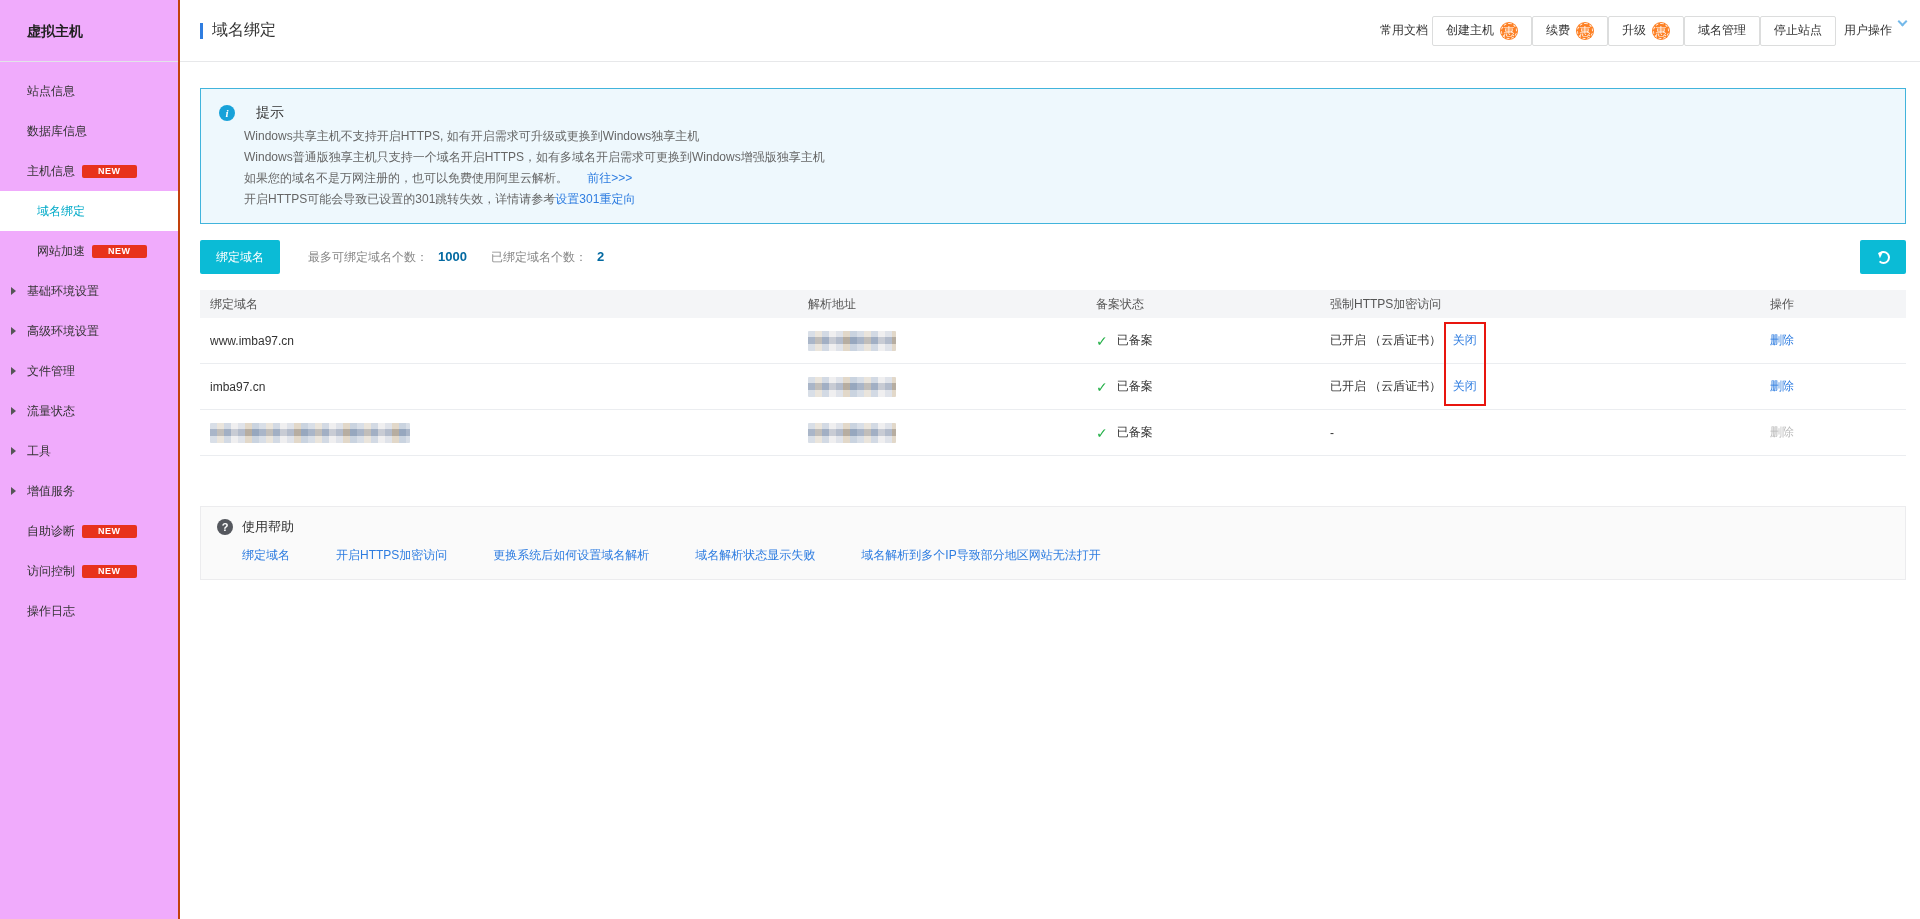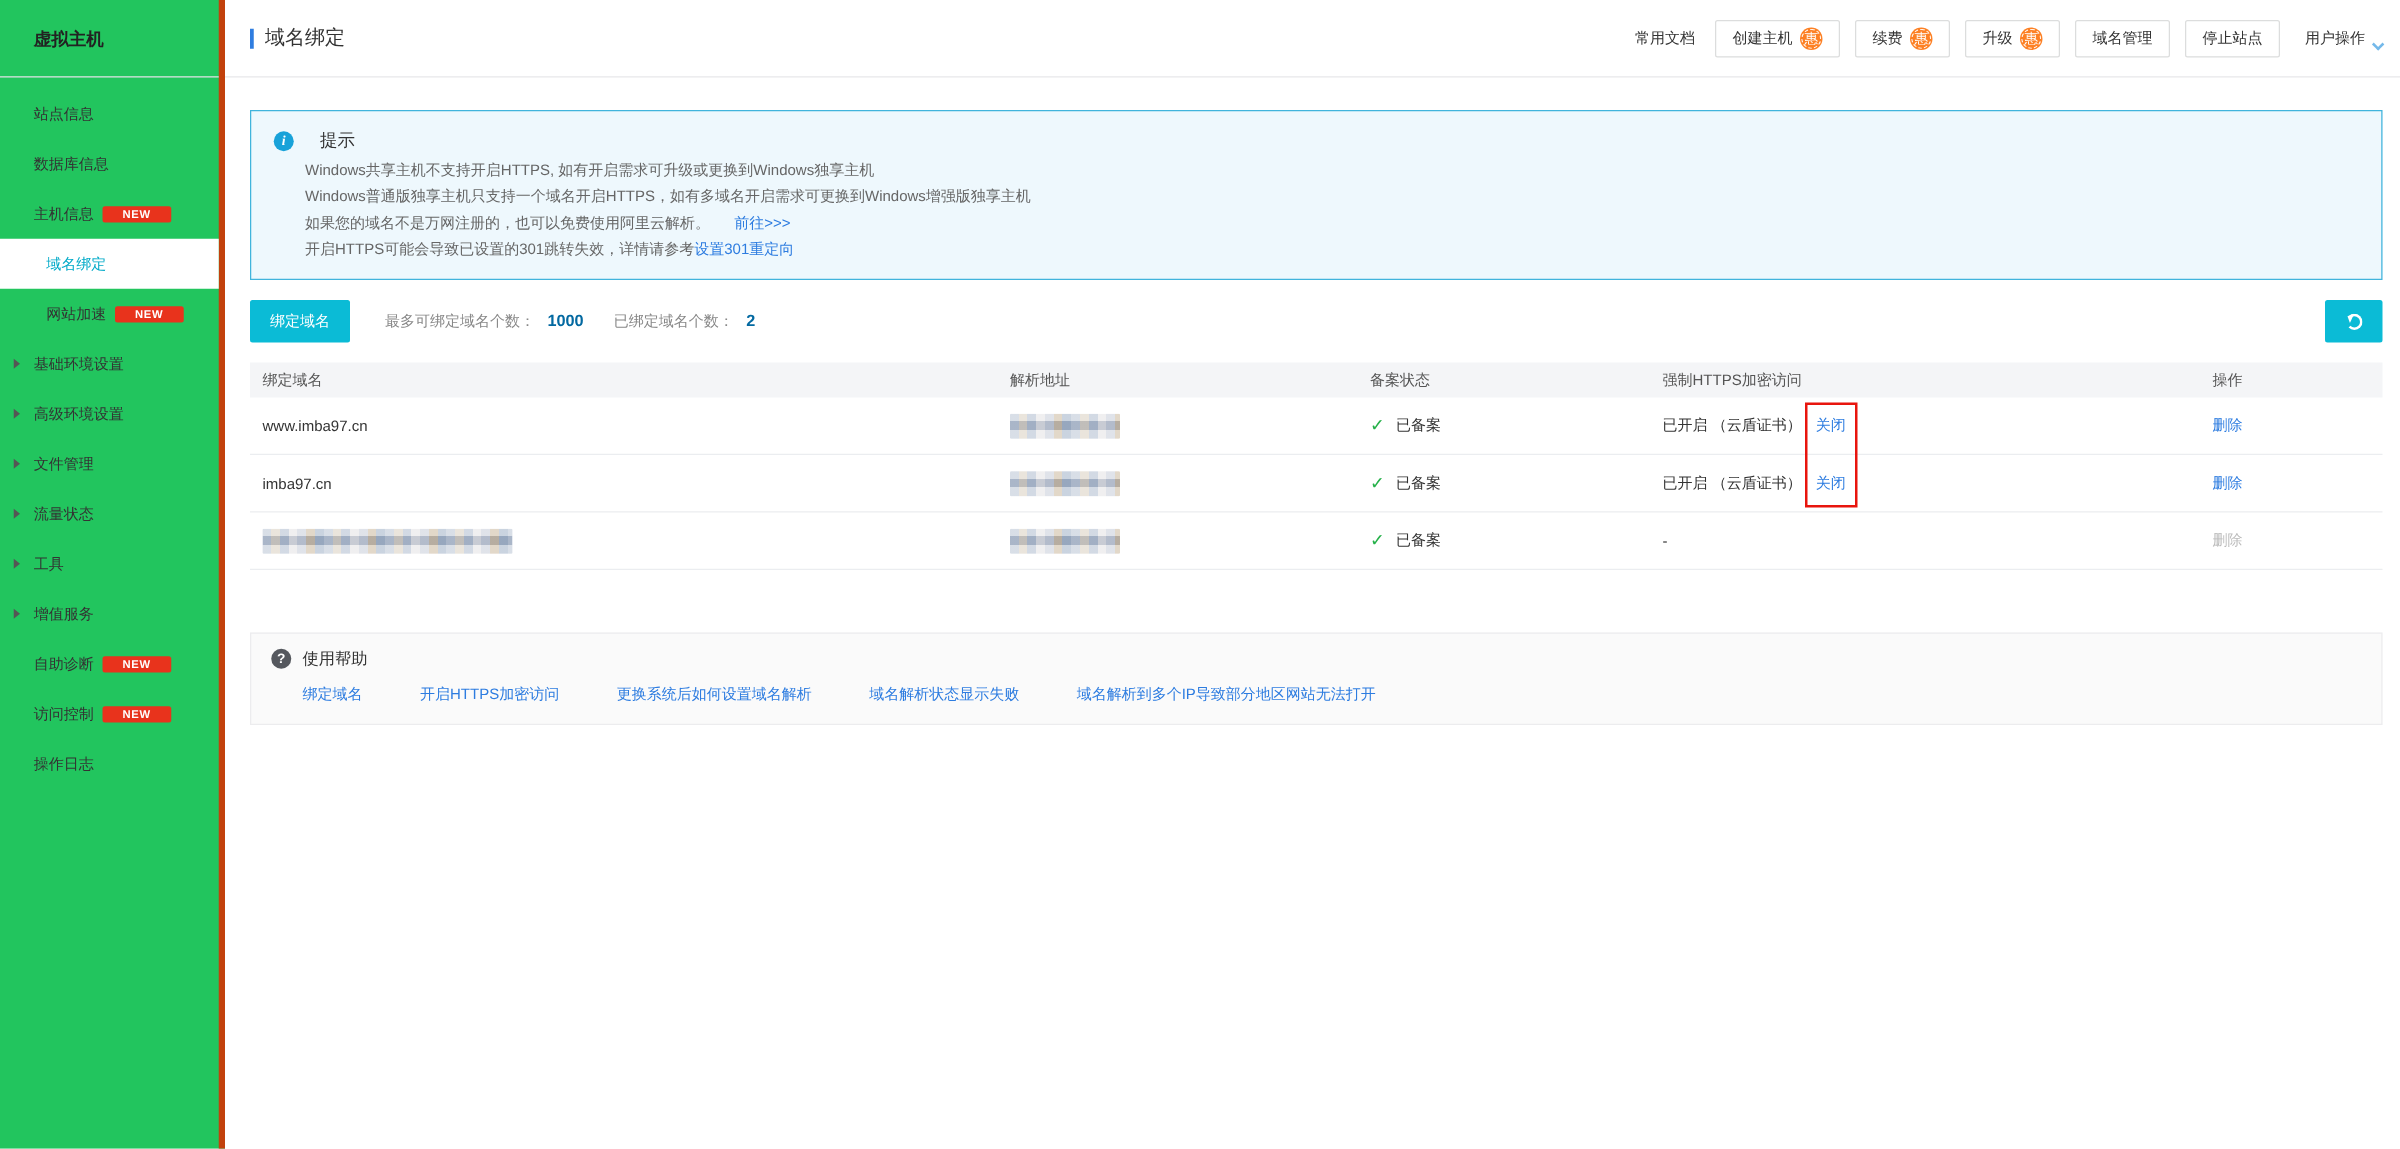--- a/index.html
+++ b/index.html
@@ -1,42 +1,42 @@
 <!DOCTYPE html>
 <html><head>
 <meta charset="utf-8">
 <style>
   * { box-sizing: border-box; margin: 0; padding: 0; }
   html,body { width: 1920px; height: 919px; overflow: hidden; background:#fff; }
   body { font-family: "Liberation Sans", "DejaVu Sans", sans-serif; font-size: 12px; color:#333; }
   .app { display:flex; width:1920px; height:919px; }
 
   
-  .sidebar { width:180px; min-width:180px; background:#22c55e; border-right:5px solid #c2410c; }
+  .sidebar { width:180px; min-width:180px; background:#f0abfc; border-right:2px solid #c2410c; }
   .sb-title { height:62px; line-height:62px; padding-left:27px; font-size:14px; font-weight:bold; color:#222; border-bottom:1px solid #e2e3e8; }
   .sb-nav { padding-top:9px; }
   .sb-item { height:40px; display:flex; align-items:center; padding-left:27px; font-size:12px; color:#333; cursor:pointer; position:relative; }
   .sb-item.sub { padding-left:37px; }
   .sb-item.active { background:#fff; color:#00aac8; }
   .tri { position:absolute; left:11px; width:0; height:0; }
   .tri-down { border-left:4px solid transparent; border-right:4px solid transparent; border-top:5px solid #555; }
   .tri-right { border-top:4px solid transparent; border-bottom:4px solid transparent; border-left:5px solid #555; }
   .badge-new { margin-left:7px; background:#e8331c; color:#fff; font-size:9px; font-weight:bold; line-height:1; padding:2px 16px; border-radius:2px; letter-spacing:.5px; }
 
   
   .main { flex:1; display:flex; flex-direction:column; }
   .topbar { height:62px; min-height:62px; border-bottom:1px solid #e7e8ea; display:flex; align-items:center; padding:0 14px 0 20px; }
   .title-marker { width:3px; height:16px; background:#2f7de0; margin-right:9px; }
   .page-title { font-size:16px; font-weight:400; color:#333; }
-  .topbar-right { margin-left:auto; display:flex; align-items:center; gap:12px; }
+  .topbar-right { margin-left:auto; display:flex; align-items:center; gap:0; }
   .doc-link { color:#333; cursor:pointer; margin-right:4px; }
   .tb-btn { height:30px; background:#fff; border:1px solid #dcdddd; border-radius:2px; padding:0 13px; display:flex; align-items:center; gap:6px; font-size:12px; color:#333; cursor:pointer; font-family:inherit; }
   .promo { width:18px; height:18px; border-radius:50%; background:#fd8024; color:#fff; font-size:11px; line-height:18px; text-align:center; position:relative; flex:none; }
   .promo::after { content:""; position:absolute; inset:1px; border:1px dashed rgba(255,255,255,.9); border-radius:50%; }
-  .user-menu { display:flex; align-items:flex-end; gap:7px; cursor:pointer; margin-left:8px; }
+  .user-menu { display:flex; align-items:flex-start; gap:7px; cursor:pointer; margin-left:8px; }
   .chev { width:7px; height:7px; border-right:2px solid #74b9ea; border-bottom:2px solid #74b9ea; transform:rotate(45deg); margin-top:-4px; }
 
   .content { padding:0 14px 0 20px; }
 
   
   .notice { margin-top:26px; border:1px solid #41b4dc; background:#eef8fd; padding:11px 18px 13px; }
   .notice-head { display:flex; align-items:center; gap:9px; height:26px; }
   .info-icon { width:16px; height:16px; border-radius:50%; background:#18a2d9; color:#fff; font-size:11px; font-weight:bold; line-height:16px; text-align:center; font-style:italic; font-family:"Liberation Serif", serif; flex:none; }
   .notice-title { font-size:14px; color:#333;margin-left:12px; }
   .notice-line { font-size:12px; color:#666; line-height:21px; padding-left:25px; }

